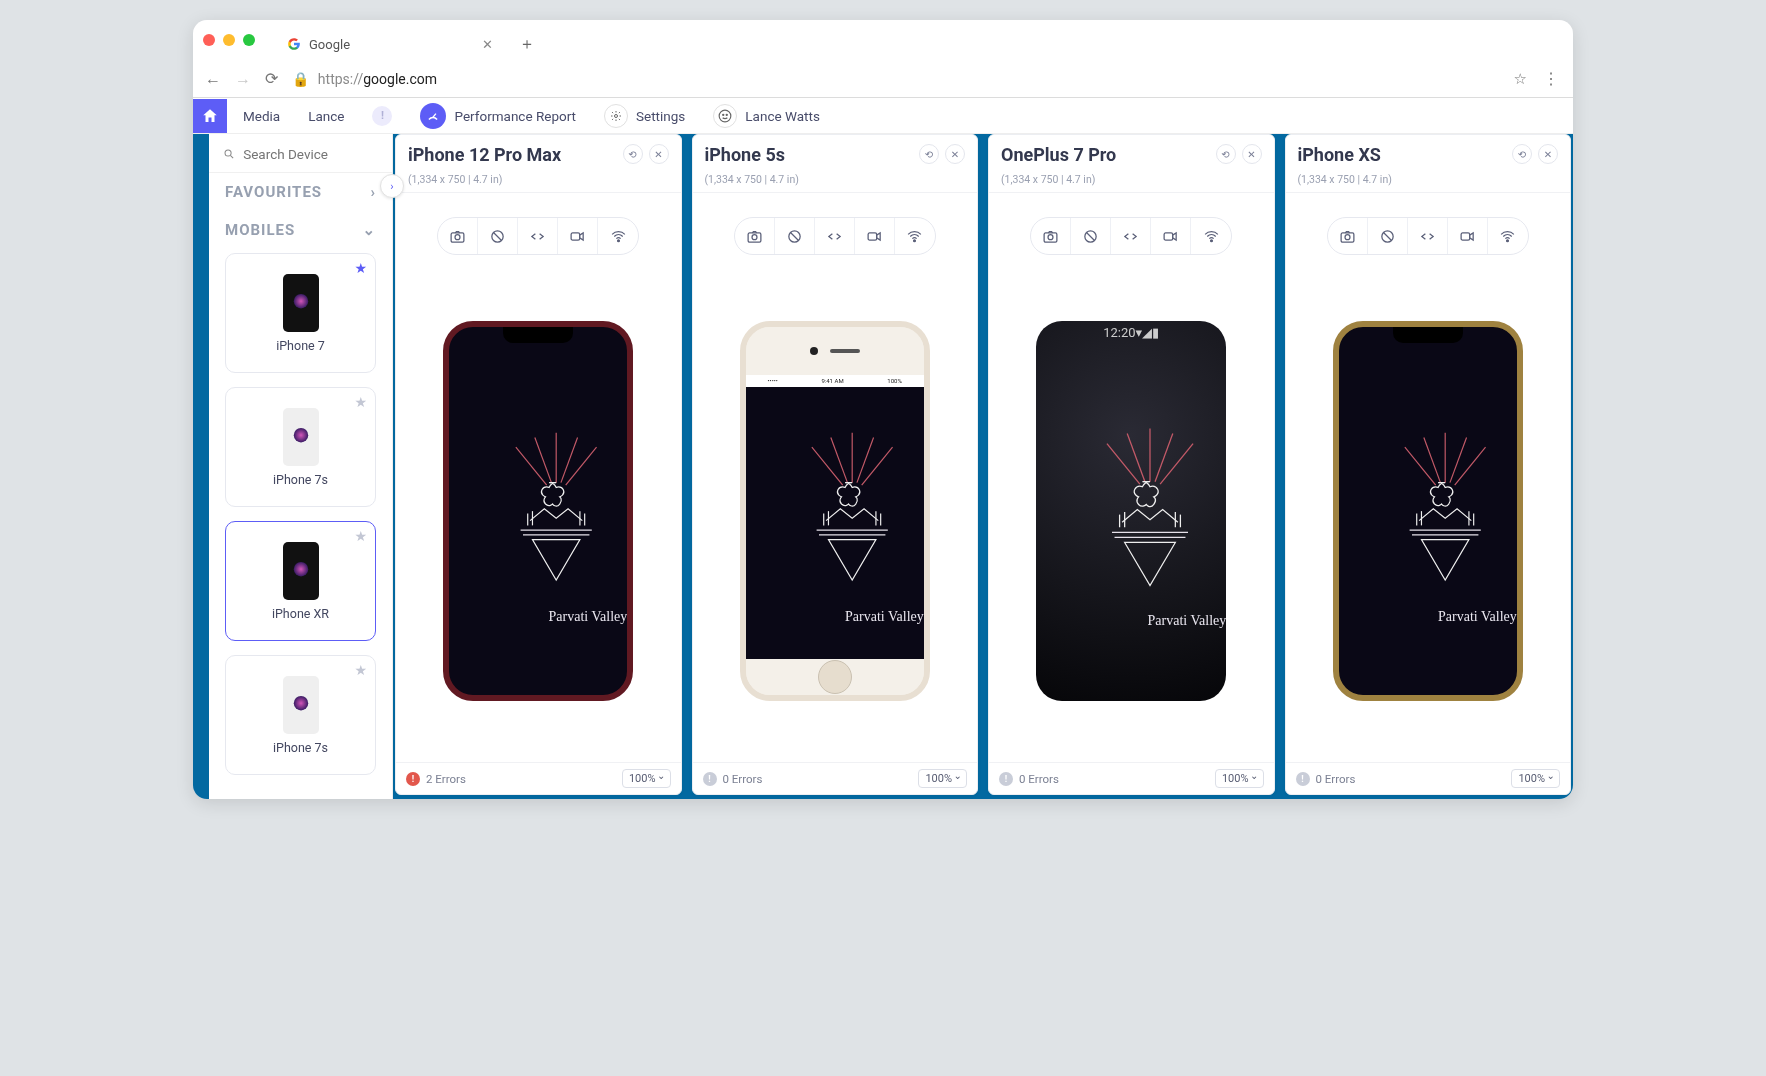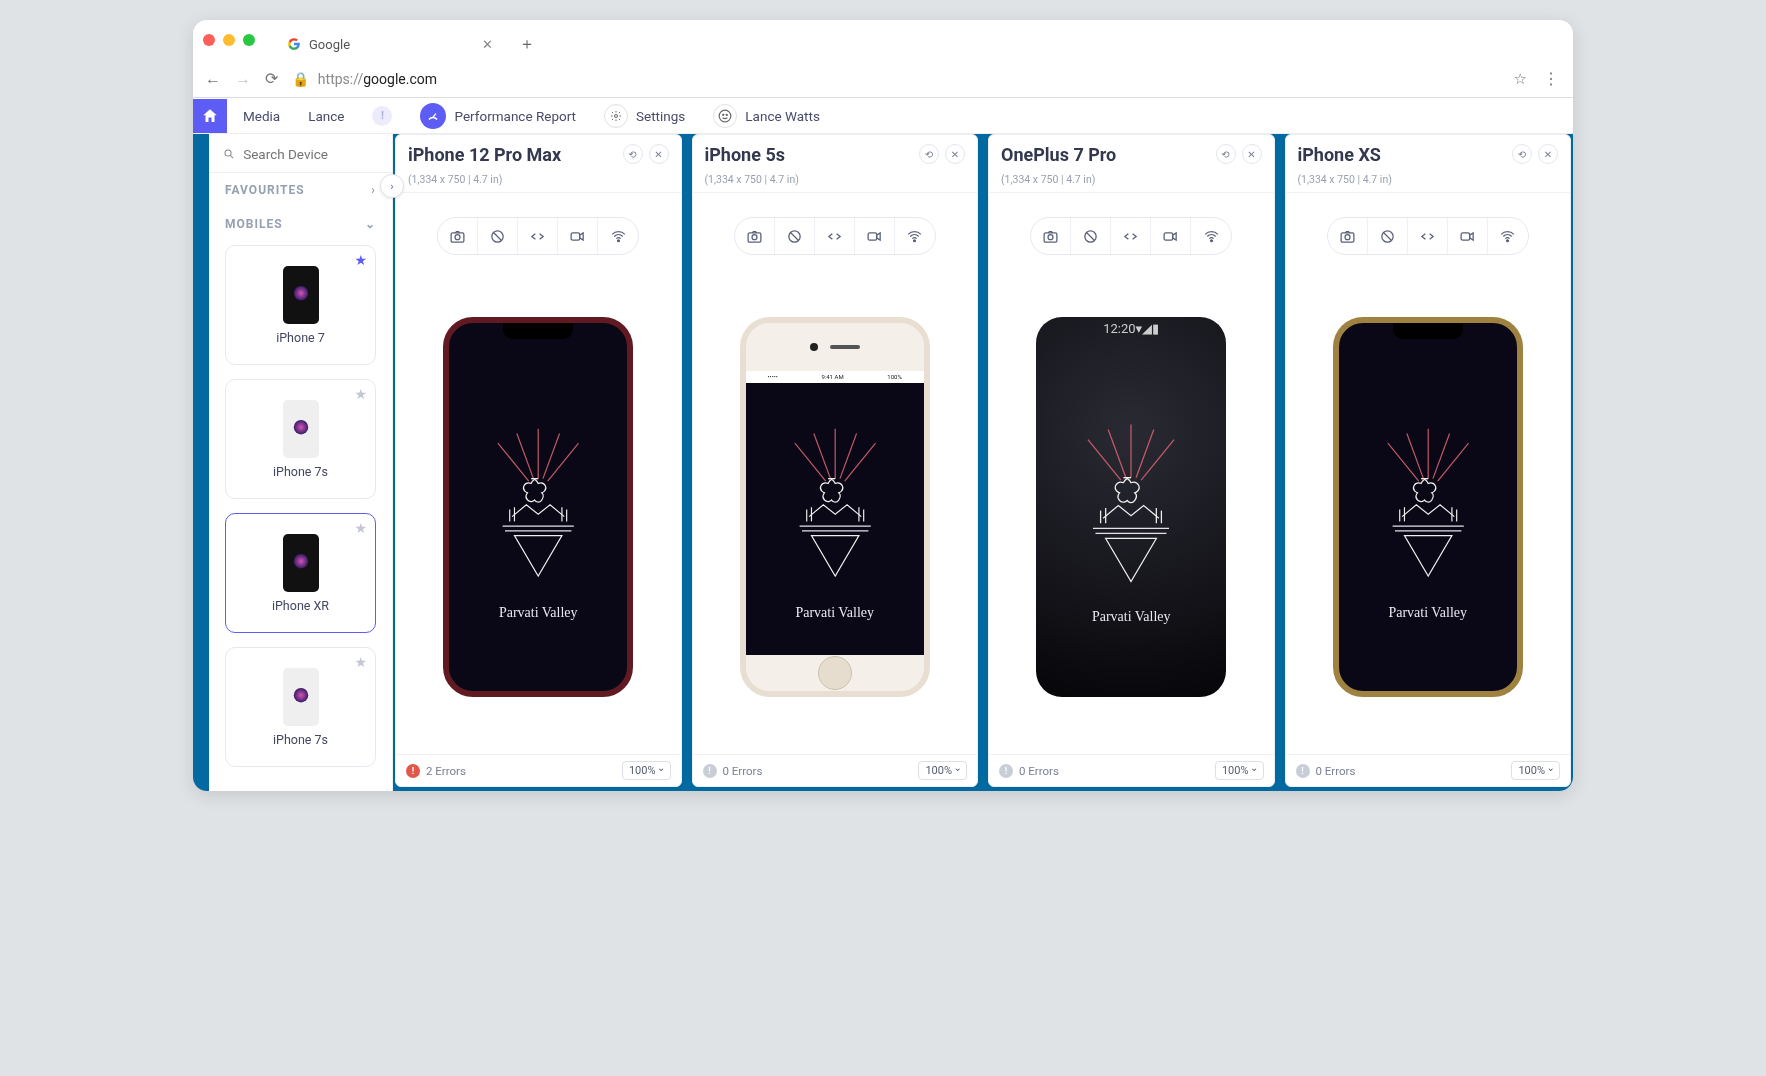--- a/index.html
+++ b/index.html
@@ -31,21 +31,21 @@
   .gear-chip{ width:24px;height:24px;border-radius:50%;border:1px solid #e1e1e1;display:flex;align-items:center;justify-content:center;}
   .avatar-chip{ width:24px;height:24px;border-radius:50%;border:1px solid #e1e1e1;display:flex;align-items:center;justify-content:center;}
   .link-pair{display:flex;align-items:center;gap:8px; color:#484c6a; cursor:pointer;}
 
   
   .workspace{ display:flex; background:#0369a1;padding-left:16px;}
   .sidebar{ width:184px; background:#fff; border-right:1px solid #eee; padding:10px 0 20px; position:relative;}
   .search-row{ display:flex; align-items:center; gap:8px; padding:2px 14px 10px; border-bottom:1px solid #f0f0f0;}
   .search-row input{ border:none; outline:none; font-size:13.5px; color:#888; width:100%;}
   .collapse-toggle{ position:absolute; right:-12px; top:40px; width:24px;height:24px;border-radius:50%; background:#fff;border:1px solid #e2e2e2; display:flex;align-items:center;justify-content:center; font-size:11px;color:#5d5df6; cursor:pointer; box-shadow:0 1px 3px rgba(0,0,0,0.1);}
-  .sec-head{ display:flex; align-items:center; justify-content:space-between; padding:10px 16px; font-size:12px; letter-spacing:1px; color:#97a0b0; font-weight:700; cursor:pointer;}
+  .sec-head{ display:flex; align-items:center; justify-content:space-between; padding:10px 16px; font-size:15px; letter-spacing:1px; color:#97a0b0; font-weight:700; cursor:pointer;}
   .dev-cards{ display:flex; flex-direction:column; gap:14px; padding:4px 16px;}
   .dev-card{ border:1px solid #e6e8ef; border-radius:10px; height:120px; display:flex; flex-direction:column; align-items:center; justify-content:center; gap:6px; position:relative; background:#fff; cursor:pointer;}
   .dev-card.active{ border:1.5px solid #5d5df6;}
   .dev-card .fav{ position:absolute; top:6px; right:8px; font-size:14px;color:#c3c7d4;}
   .dev-card.fav-on .fav{ color:#5d5df6;}
   .dev-thumb{ width:36px; height:58px; border-radius:5px; background:#111; display:flex;align-items:center;justify-content:center;}
   .dev-thumb.light{ background:#efefef;}
   .dev-label{ font-size:12.5px; color:#434760;}
 
   .pane-row{ flex:1; display:flex; gap:10px; padding:0 2px 4px; overflow:hidden;}
@@ -70,21 +70,21 @@
   .phone.black{ border-radius:26px; background:radial-gradient(circle at 50% 30%, #2a2a34, #060609);}
   .notch{ position:absolute; top:0; left:50%; transform:translateX(-50%); width:70px; height:16px; background:#000; border-bottom-left-radius:10px;border-bottom-right-radius:10px;}
   .whiteTop{ height:48px; background:#f4f0e9; display:flex;align-items:center;justify-content:center;gap:12px;}
   .whiteTop .spk{ width:30px;height:4px;border-radius:2px;background:#555;}
   .whiteTop .cam{ width:8px;height:8px;border-radius:50%;background:#222;}
   .whiteStatus{ height:12px; background:#fff; font-size:6px; color:#222; display:flex; justify-content:space-around; align-items:center;}
   .whiteScreen{ height:272px; background:#0a0816;}
   .whiteBottom{ flex:1;background:#f4f0e9;display:flex;align-items:center;justify-content:center; height:48px;}
   .homebtn{ width:34px;height:34px;border-radius:50%;background:#e6ddce;border:1px solid #c9c0b1;}
 
-  .art{ position:absolute; inset:0; display:flex; flex-direction:column; align-items:center; justify-content:center;border-radius:26px;}
+  .art{ position:absolute; inset:0; display:flex; flex-direction:column; align-items:flex-end; justify-content:center;border-radius:26px;}
   .art svg{ width:80%; height:60%;}
   .art .brand{ font-family:cursive; color:#eae7f0; font-size:14px; margin-top:-8px;}
 
   .pane-foot{ display:flex; align-items:center; justify-content:space-between; padding:6px 10px; border-top:1px solid #f0f1f4;}
   .err-chip{ display:flex; align-items:center; gap:6px; font-size:11.5px; color:#7b8093;}
   .err-dot{ width:14px;height:14px;border-radius:50%;display:flex;align-items:center;justify-content:center;font-size:9px;font-weight:bold;color:#fff;}
   .err-dot.warn{ background:#e2574c;} .err-dot.info{ background:#c9cdd8;}
   .zoom-sel{ font-size:11px; border:1px solid #dcdfe7; border-radius:4px; padding:2px 14px 2px 6px; background:#fff; color:#575c72; position:relative;}
   .zoom-sel:after{content:"⌄"; position:absolute; right:4px; top:0; font-size:10px;}
 </style>

